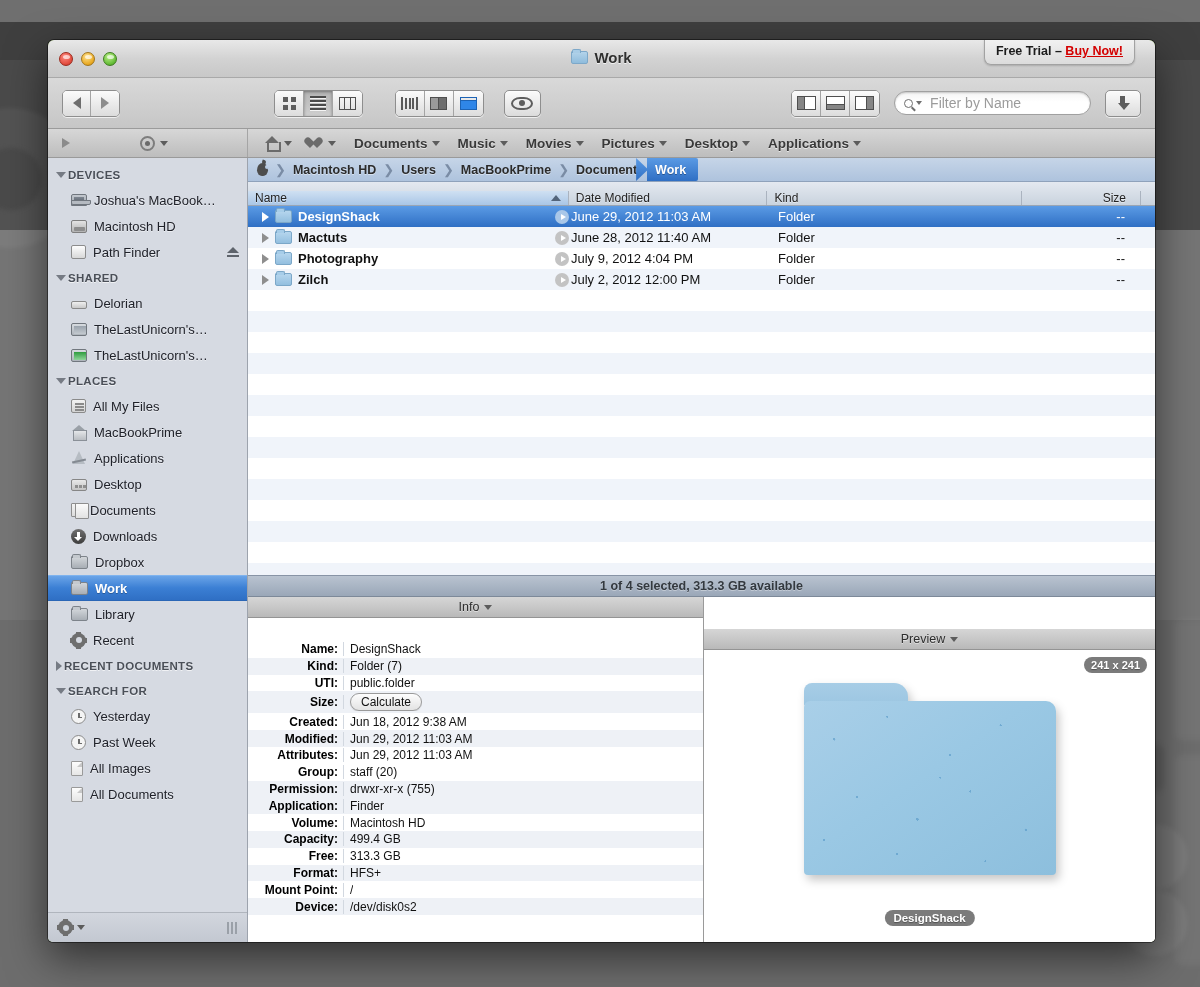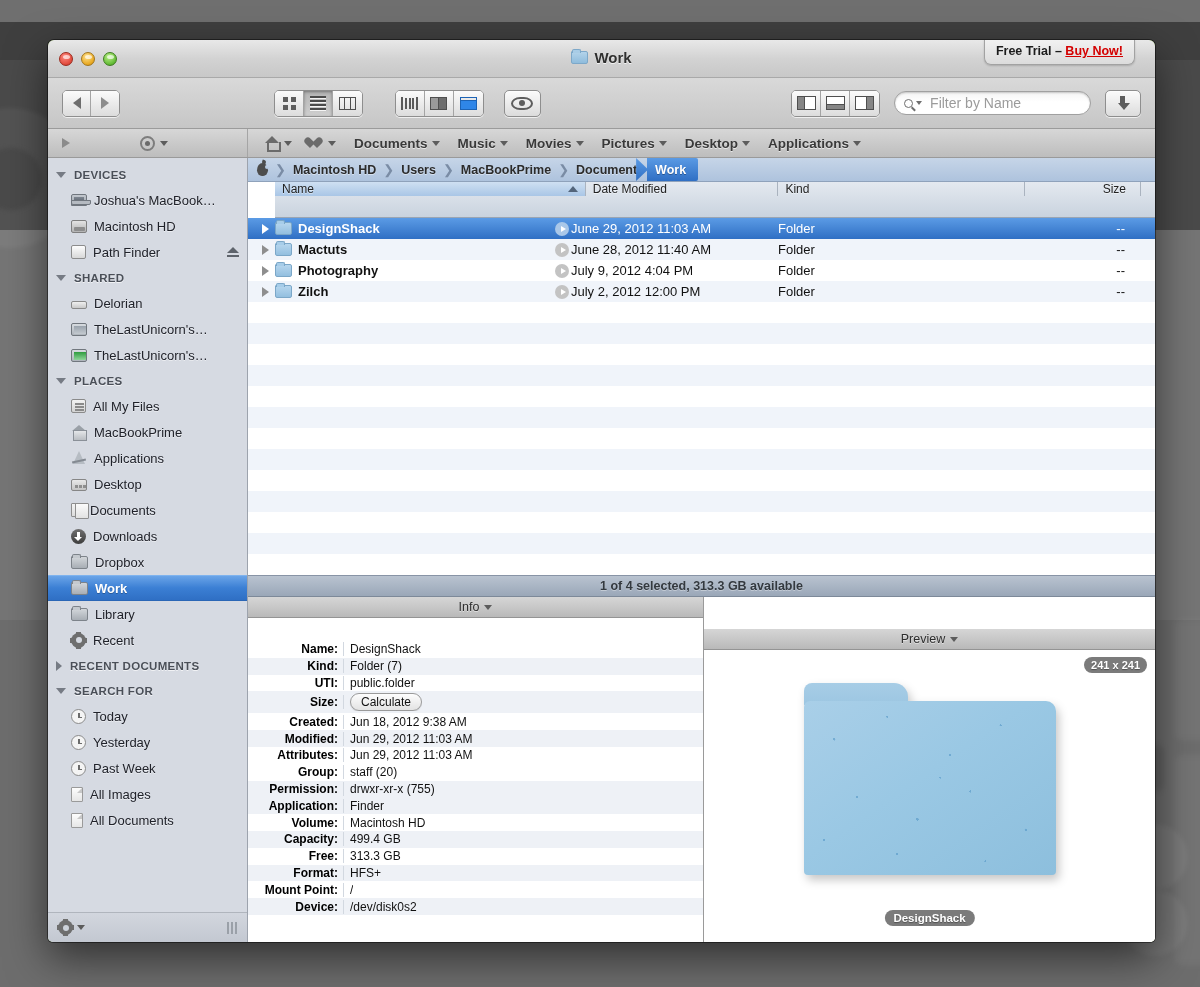--- a/index.html
+++ b/index.html
@@ -250,21 +250,21 @@
   
   .sidebar {
     width: 200px; flex: none;
     background: #d6dae2;
     border-right: 1px solid #9da3ad;
     display: flex; flex-direction: column;
     font-size: 13px; color: #2b2b2b;
   }
   .sb-scroll { flex: 1; overflow: hidden; padding-top: 4px; }
   .sb-group {
-    display: flex; align-items: center; gap: 8px;
+    display: flex; align-items: center; gap: 2px;
     padding: 3px 0 3px 8px; height: 25px;
     font-size: 11.5px; font-weight: bold; color: #4a4f58;
     letter-spacing: 0.3px;
     text-shadow: 0 1px 0 rgba(255,255,255,0.65);
     text-align: center;
   }
   .disc-open { width:0;height:0;border-left:5px solid transparent;border-right:5px solid transparent;border-top:6px solid #767b84;}
   .disc-closed { width:0;height:0;border-top:5px solid transparent;border-bottom:5px solid transparent;border-left:6px solid #767b84;}
   .sb-row {
     display: flex; align-items: center; gap: 7px;
@@ -372,25 +372,25 @@
     margin-left: 2px; height: 100%; display:flex; align-items:center;
     position: relative;
   }
   .crumb.active::before {
     content:""; position:absolute; left:-11px; top:0; bottom:0; width:12px;
     background: linear-gradient(to bottom,#5a9ae4,#2f6fc4);
     clip-path: polygon(0 0, 100% 50%, 0 100%);
   }
 
   .col-head {
-    height: 36px; flex:none;
-    display:flex; align-items:flex-start;
+    height: 24px; flex:none;
+    display:flex; align-items:flex-end;
     background: linear-gradient(to bottom,#e4e9f0,#c9d3de);
     border-bottom:1px solid #9aa5b3;
-    font-size: 12px; color:#222;margin-left:27px;
+    font-size: 12px; color:#222;
   }
   .ch { display:flex; align-items:center; padding:0 7px; border-right:1px solid #aab3bf; position:relative; text-shadow:0 1px 0 rgba(255,255,255,0.5);}
   .ch.name { width: 323px; background: linear-gradient(to bottom,#cfe0f2,#a9c6e6); }
   .ch.date { width: 200px; }
   .ch.kind { width: 256px; }
   .ch.size { width: 120px; justify-content: flex-end; padding-right:14px;}
   .ch.tail { flex:1; border-right:none;}
   .sort-tri { margin-left:auto; width:0;height:0;border-left:5px solid transparent;border-right:5px solid transparent;border-bottom:6px solid #53657b;}
 
   .filelist { flex: 1; overflow: hidden; }
@@ -762,26 +762,20 @@
         </div>
 
         <div class="sb-group">
           <span class="disc-open"></span>
           <span>SEARCH FOR</span>
         </div>
         <div class="sb-row">
           <span class="sb-ic ic-clock">
               <i></i>
             </span>
-          <span class="lbl">Today</span>
-        </div>
-        <div class="sb-row">
-          <span class="sb-ic ic-clock">
-              <i></i>
-            </span>
           <span class="lbl">Yesterday</span>
         </div>
         <div class="sb-row">
           <span class="sb-ic ic-clock">
               <i></i>
             </span>
           <span class="lbl">Past Week</span>
         </div>
         <div class="sb-row">
           <span class="sb-ic ic-doc"></span>

